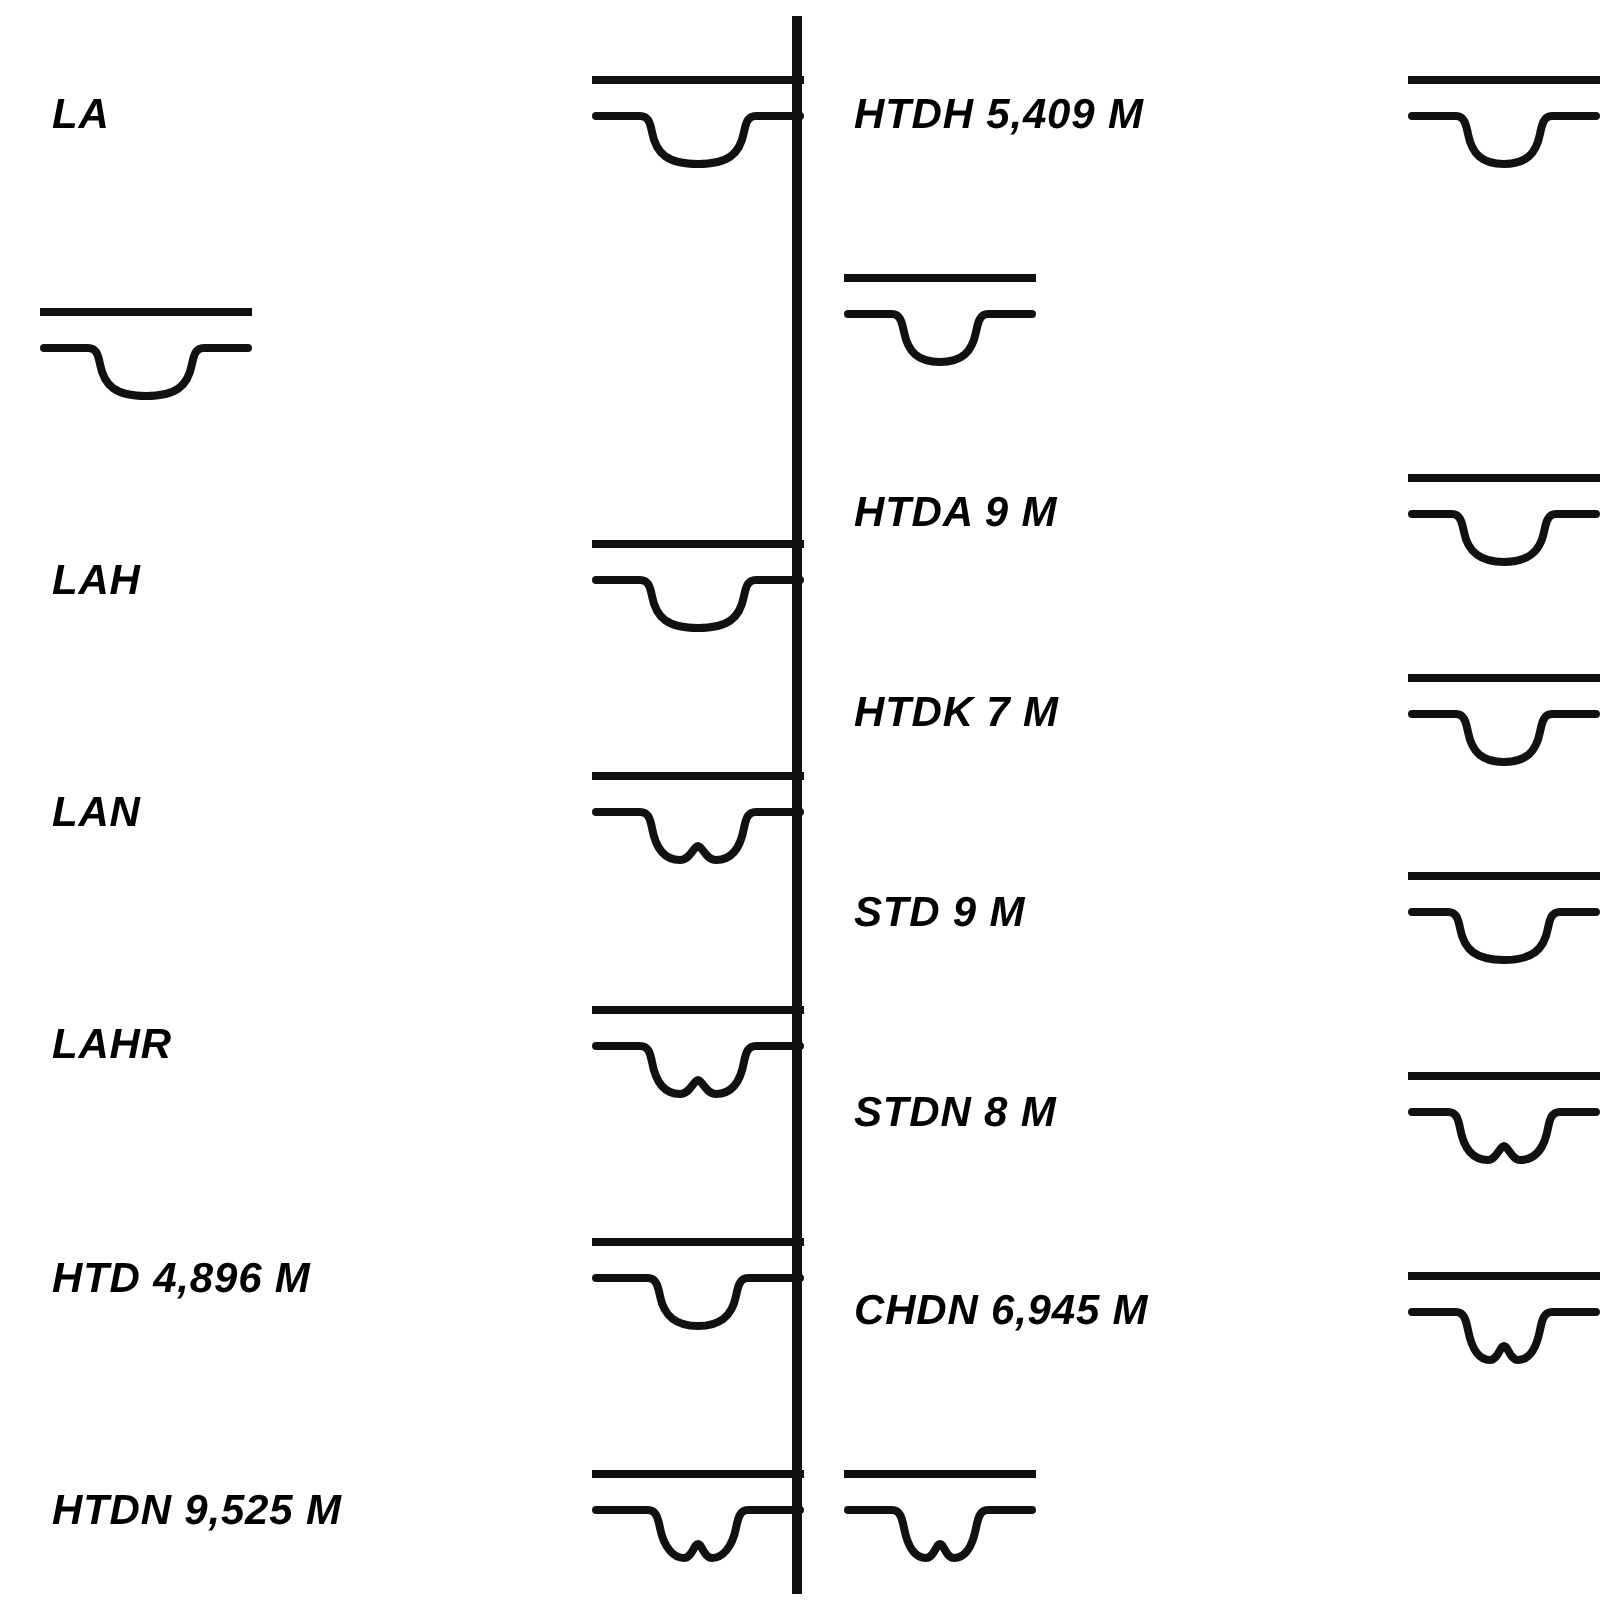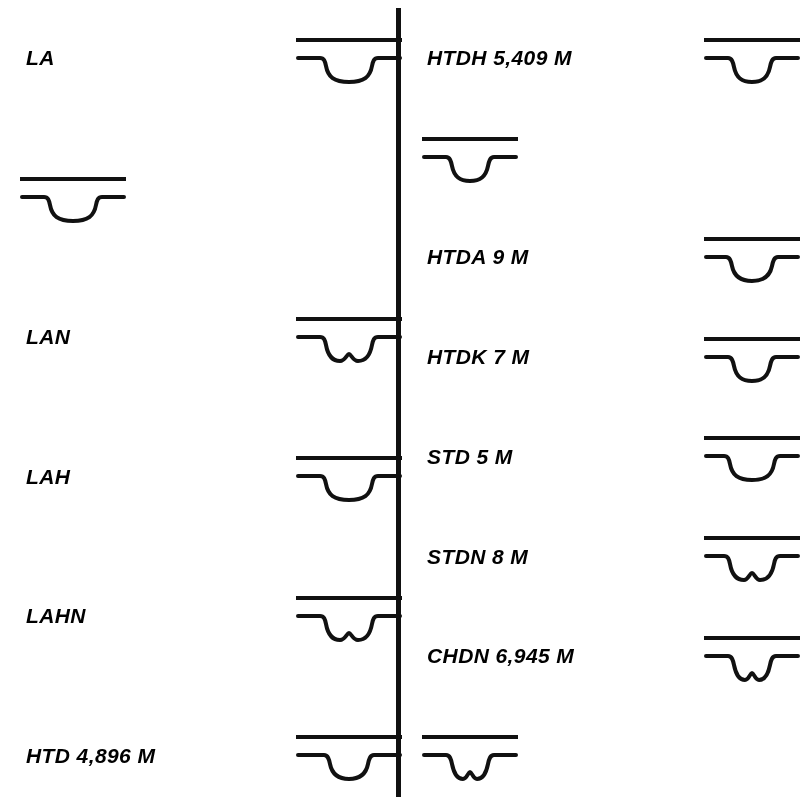--- a/index.html
+++ b/index.html
@@ -100,60 +100,69 @@
       <div class="row">
         <div class="profile">
           <svg width="110" height="60" viewBox="0 0 110 60" fill="none" xmlns="http://www.w3.org/2000/svg">
             <path d="M4 12 H106" stroke="#111111" stroke-width="4" stroke-linecap="square"></path>
             <path d="M4 30 H26 C30 30 31 33 32 38 C34 49 40 54 55 54 C70 54 76 49 78 38 C79 33 80 30 84 30 H106" stroke="#111111" stroke-width="4" fill="none" stroke-linecap="round" stroke-linejoin="round"></path>
           </svg>
         </div>
       </div>
 
       <div class="row">
+        <div class="label">LAH</div>
+        <div class="profile">
+          <svg width="110" height="60" viewBox="0 0 110 60" fill="none" xmlns="http://www.w3.org/2000/svg">
+            <path d="M4 12 H106" stroke="#111111" stroke-width="4" stroke-linecap="square"></path>
+            <path d="M4 30 H26 C30 30 31 33 32 38 C34 49 40 54 55 54 C70 54 76 49 78 38 C79 33 80 30 84 30 H106" stroke="#111111" stroke-width="4" fill="none" stroke-linecap="round" stroke-linejoin="round"></path>
+          </svg>
+        </div>
+      </div>
+
+      <div class="row">
         <div class="label">LAN</div>
         <div class="profile">
           <svg width="110" height="60" viewBox="0 0 110 60" fill="none" xmlns="http://www.w3.org/2000/svg">
             <path d="M4 12 H106" stroke="#111111" stroke-width="4" stroke-linecap="square"></path>
             <path d="M4 30 H26 C30 30 31 33 32 38 C34 49 39 54 46 54 C51 54 53 47 55 47 C57 47 59 54 64 54 C71 54 76 49 78 38 C79 33 80 30 84 30 H106" stroke="#111111" stroke-width="4" fill="none" stroke-linecap="round" stroke-linejoin="round"></path>
           </svg>
         </div>
       </div>
 
-      <div class="row">
-        <div class="label">LAH</div>
-        <div class="profile">
-          <svg width="110" height="60" viewBox="0 0 110 60" fill="none" xmlns="http://www.w3.org/2000/svg">
-            <path d="M4 12 H106" stroke="#111111" stroke-width="4" stroke-linecap="square"></path>
-            <path d="M4 30 H26 C30 30 31 33 32 38 C34 49 40 54 55 54 C70 54 76 49 78 38 C79 33 80 30 84 30 H106" stroke="#111111" stroke-width="4" fill="none" stroke-linecap="round" stroke-linejoin="round"></path>
-          </svg>
-        </div>
-      </div>
-
-
-      <div class="row">
-        <div class="label">LAHN</div>
+
+      <div class="row">
+        <div class="label">LAHR</div>
         <div class="profile">
           <svg width="110" height="60" viewBox="0 0 110 60" fill="none" xmlns="http://www.w3.org/2000/svg">
             <path d="M4 12 H106" stroke="#111111" stroke-width="4" stroke-linecap="square"></path>
             <path d="M4 30 H26 C30 30 31 33 32 38 C34 49 39 54 46 54 C51 54 53 47 55 47 C57 47 59 54 64 54 C71 54 76 49 78 38 C79 33 80 30 84 30 H106" stroke="#111111" stroke-width="4" fill="none" stroke-linecap="round" stroke-linejoin="round"></path>
           </svg>
         </div>
       </div>
 
       <div class="row">
         <div class="label">HTD 4,896 M</div>
         <div class="profile">
           <svg width="110" height="60" viewBox="0 0 110 60" fill="none" xmlns="http://www.w3.org/2000/svg">
             <path d="M4 12 H106" stroke="#111111" stroke-width="4" stroke-linecap="square"></path>
             <path d="M4 30 H30 C34 30 35 34 36 39 C38 49 44 54 55 54 C66 54 72 49 74 39 C75 34 76 30 80 30 H106" stroke="#111111" stroke-width="4" fill="none" stroke-linecap="round" stroke-linejoin="round"></path>
           </svg>
         </div>
       </div>
 
+      <div class="row">
+        <div class="label">HTDN 9,525 M</div>
+        <div class="profile">
+          <svg width="110" height="60" viewBox="0 0 110 60" fill="none" xmlns="http://www.w3.org/2000/svg">
+            <path d="M4 12 H106" stroke="#111111" stroke-width="4" stroke-linecap="square"></path>
+            <path d="M4 30 H30 C34 30 35 34 36 39 C38 49 43 54 48 54 C52 54 53 47 55 47 C57 47 58 54 62 54 C67 54 72 49 74 39 C75 34 76 30 80 30 H106" stroke="#111111" stroke-width="4" fill="none" stroke-linecap="round" stroke-linejoin="round"></path>
+          </svg>
+        </div>
+      </div>
 
     </div>
 
     <div class="column right">
 
       <div class="row">
         <div class="label">HTDH 5,409 M</div>
         <div class="profile">
           <svg width="100" height="60" viewBox="0 0 100 60" fill="none" xmlns="http://www.w3.org/2000/svg">
             <path d="M4 12 H96" stroke="#111111" stroke-width="4" stroke-linecap="square"></path>
@@ -185,21 +194,21 @@
         <div class="label">HTDK 7 M</div>
         <div class="profile">
           <svg width="100" height="60" viewBox="0 0 100 60" fill="none" xmlns="http://www.w3.org/2000/svg">
             <path d="M4 12 H96" stroke="#111111" stroke-width="4" stroke-linecap="square"></path>
             <path d="M4 30 H26 C30 30 31 34 32 39 C34 49 39 54 50 54 C61 54 66 49 68 39 C69 34 70 30 74 30 H96" stroke="#111111" stroke-width="4" fill="none" stroke-linecap="round" stroke-linejoin="round"></path>
           </svg>
         </div>
       </div>
 
       <div class="row">
-        <div class="label">STD 5 M</div>
+        <div class="label">STD 9 M</div>
         <div class="profile">
           <svg width="100" height="60" viewBox="0 0 100 60" fill="none" xmlns="http://www.w3.org/2000/svg">
             <path d="M4 12 H96" stroke="#111111" stroke-width="4" stroke-linecap="square"></path>
             <path d="M4 30 H22 C26 30 27 33 28 38 C30 49 36 54 50 54 C64 54 70 49 72 38 C73 33 74 30 78 30 H96" stroke="#111111" stroke-width="4" fill="none" stroke-linecap="round" stroke-linejoin="round"></path>
           </svg>
         </div>
       </div>
 
       <div class="row">
         <div class="label">STDN 8 M</div>

